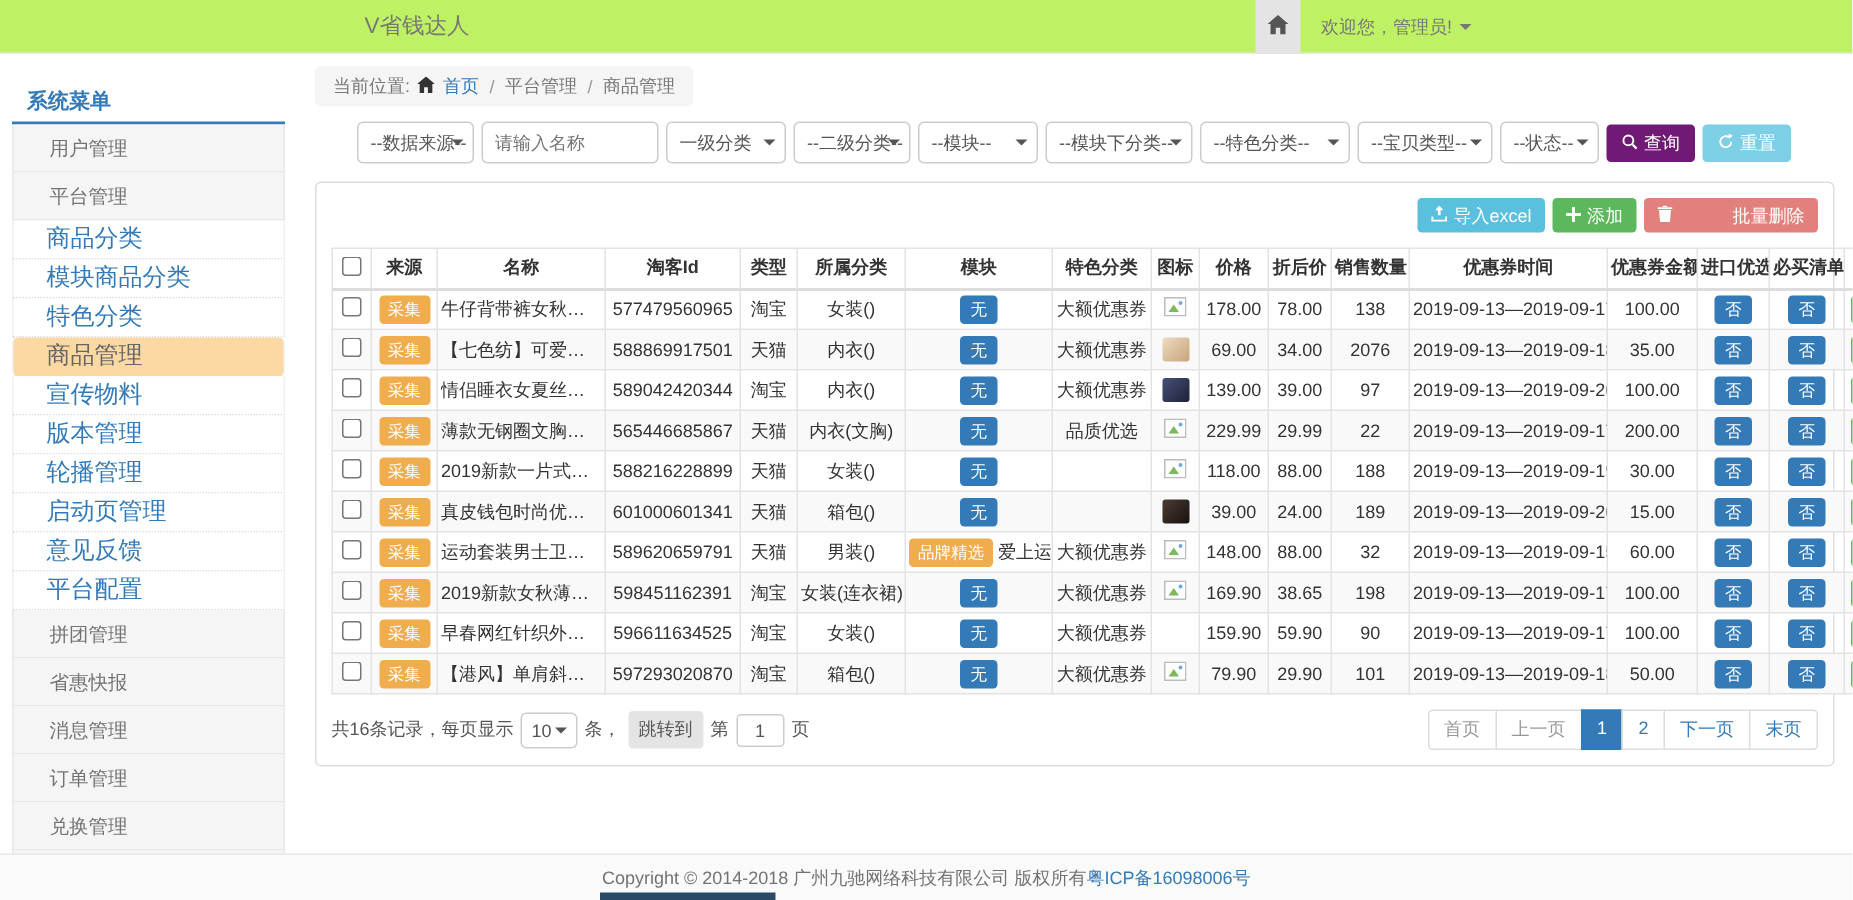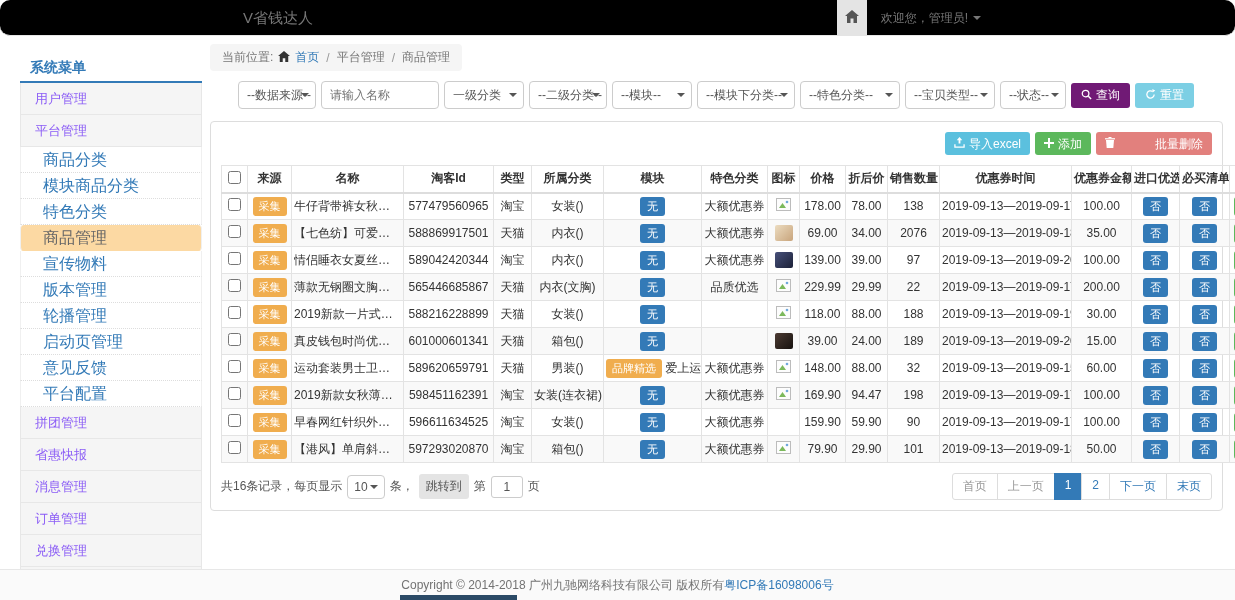--- a/index.html
+++ b/index.html
@@ -1,31 +1,31 @@
 <!DOCTYPE html>
 <html><head>
 <meta charset="utf-8">
 <style>
   * { margin:0; padding:0; box-sizing:border-box; }
   html,body { width:1235px; height:600px; overflow:hidden; }
   body { position:relative; background:#fff; font-family:"Liberation Sans","DejaVu Sans",sans-serif; font-size:12px; color:#333; }
 
   
-  .navbar { position:absolute; top:0; left:0; right:0; height:36px; background:#000000; border-bottom:1px solid #e7e7e7;border-radius:10px; }
+  .navbar { position:absolute; top:0; left:0; right:0; height:36px; background:#bef264; border-bottom:1px solid #e7e7e7; }
   .brand { position:absolute; left:243px; top:0; line-height:36px; font-size:15px; color:#777; }
   .nav-right { position:absolute; right:240px; top:0; height:36px; display:flex; align-items:stretch; }
   .nav-home { width:30px; display:flex; align-items:center; justify-content:center; background:#e4e4e4; cursor:pointer; }
   .nav-user { display:flex; align-items:center; gap:5px; padding:0 14px; color:#777; cursor:pointer; }
   .caret { display:inline-block; width:0; height:0; border-left:4px solid transparent; border-right:4px solid transparent; border-top:4px solid #777; }
 
   
-  .sidebar { position:absolute; left:8px; top:55px; width:182px;margin-left:12px; }
+  .sidebar { position:absolute; left:8px; top:55px; width:182px; }
   .side-title { height:28px; line-height:24px; padding-left:10px; color:#337ab7; font-weight:bold; font-size:14px; border-bottom:2px solid #337ab7; }
   .side-item { cursor:pointer; }
-  .side-top { height:32px; line-height:32px; padding-left:14px; background:#f5f5f5; color:#8b5cf6; font-size:13px; border:1px solid #e7e7e7; border-top:none; }
+  .side-top { height:32px; line-height:32px; padding-left:24px; background:#f5f5f5; color:#737373; font-size:13px; border:1px solid #e7e7e7; border-top:none; }
   .side-sub { height:26px; line-height:26px; padding-left:22px; background:#fff; color:#337ab7; font-size:16px; border-bottom:1px dotted #ddd; border-left:1px solid #f0f0f0; border-right:1px solid #f0f0f0; }
   .side-sub.active { background:#fcd9a3; color:#666; border-radius:4px; border-bottom:1px solid #fcd9a3; }
 
   
   .main { position:absolute; left:210px; top:44px; width:1013px; }
   .breadcrumb { display:inline-flex; align-items:center; gap:5px; background:#f5f5f5; border-radius:4px; padding:5px 12px; color:#777; }
   .breadcrumb a { color:#337ab7; text-decoration:none; cursor:pointer; }
   .crumb-sep { color:#999; padding:0 2px; }
 
   .filter-bar { margin-top:10px; display:flex; align-items:center; gap:5px;padding-left:28px; }
@@ -409,21 +409,21 @@
             <td>淘宝</td>
             <td>女装(连衣裙)</td>
             <td><span class="pill-blue">无</span></td>
             <td>大额优惠券</td>
             <td><span><svg width="15" height="13" viewBox="0 0 15 13">
                   <rect x="0.5" y="0.5" width="14" height="12" fill="#fdfdfd" stroke="#bcbcbc"></rect>
                   <polygon points="3,10 6.5,5 10,10" fill="#7cb95c"></polygon>
                   <circle cx="11" cy="4" r="1.3" fill="#6fa8dc"></circle>
                 </svg></span></td>
             <td>169.90</td>
-            <td>94.47</td>
+            <td>38.65</td>
             <td>198</td>
             <td>2019-09-13—2019-09-17</td>
             <td>100.00</td>
             <td><span class="pill-blue">否</span></td>
             <td><span class="pill-blue">否</span></td>
             <td><span class="pill-green">上架</span></td>
           </tr>
           <tr>
             <td><input type="checkbox" style=""></td>
             <td><span class="badge-warn">采集</span></td>

